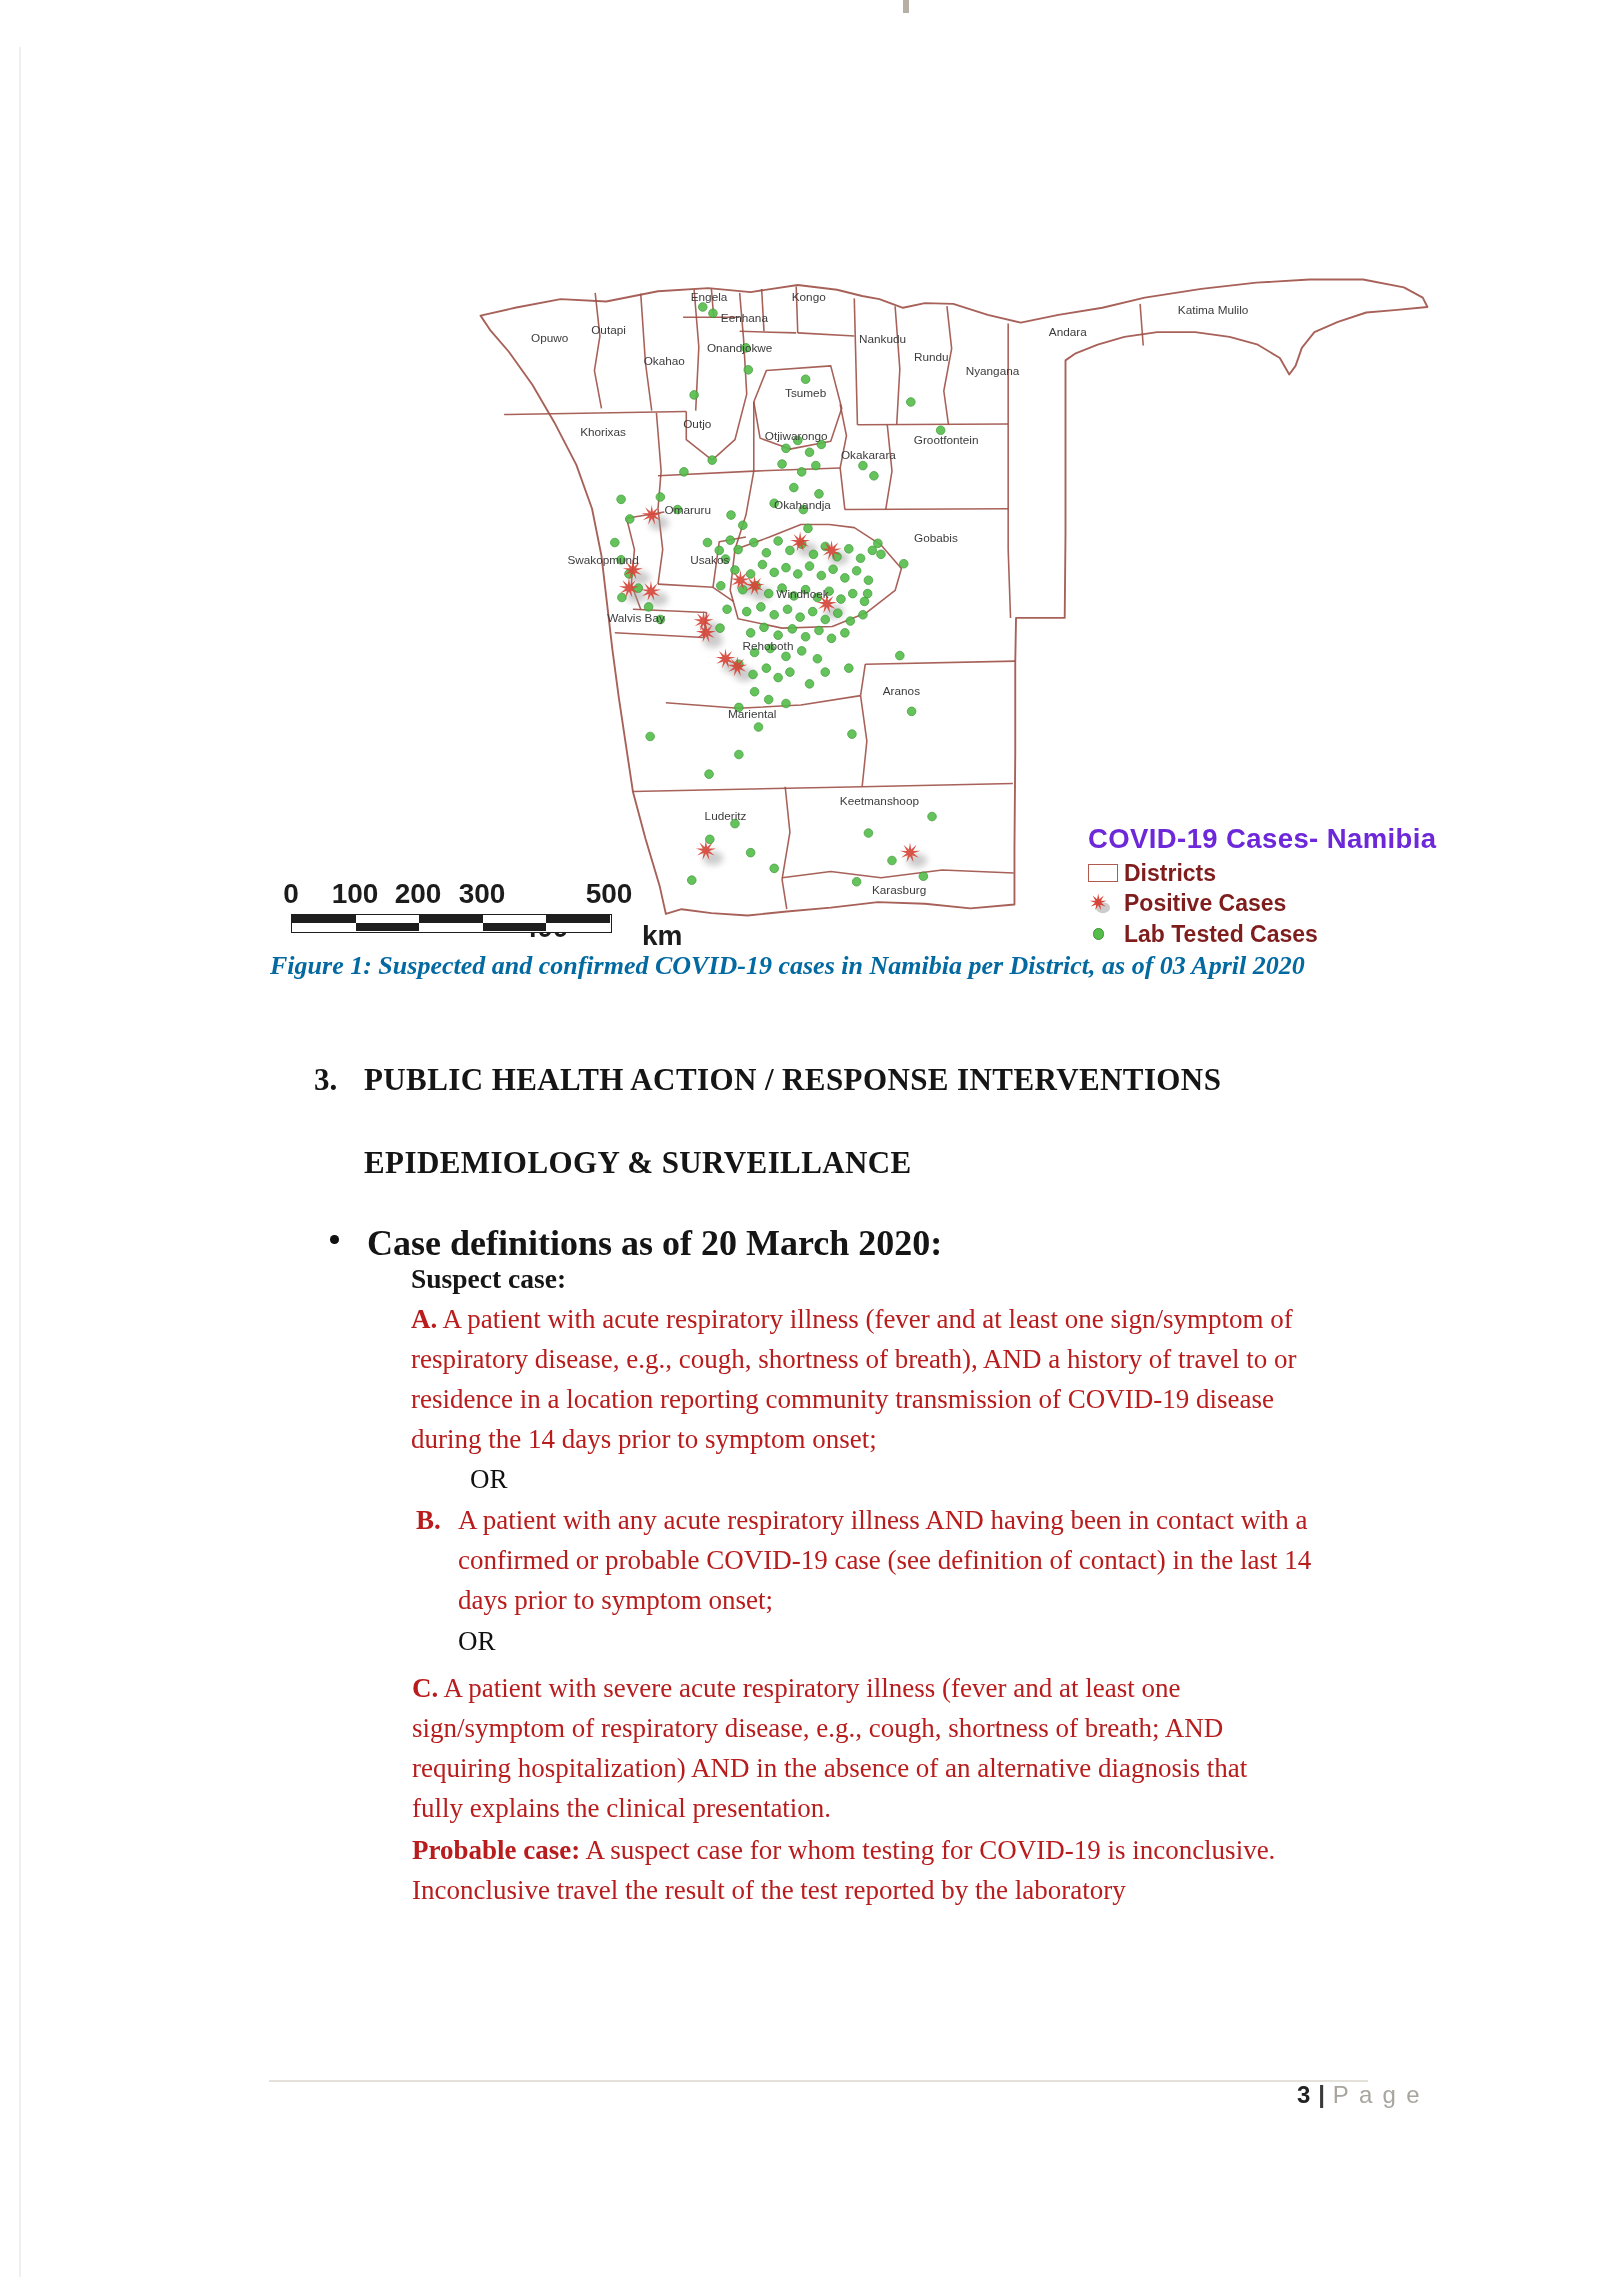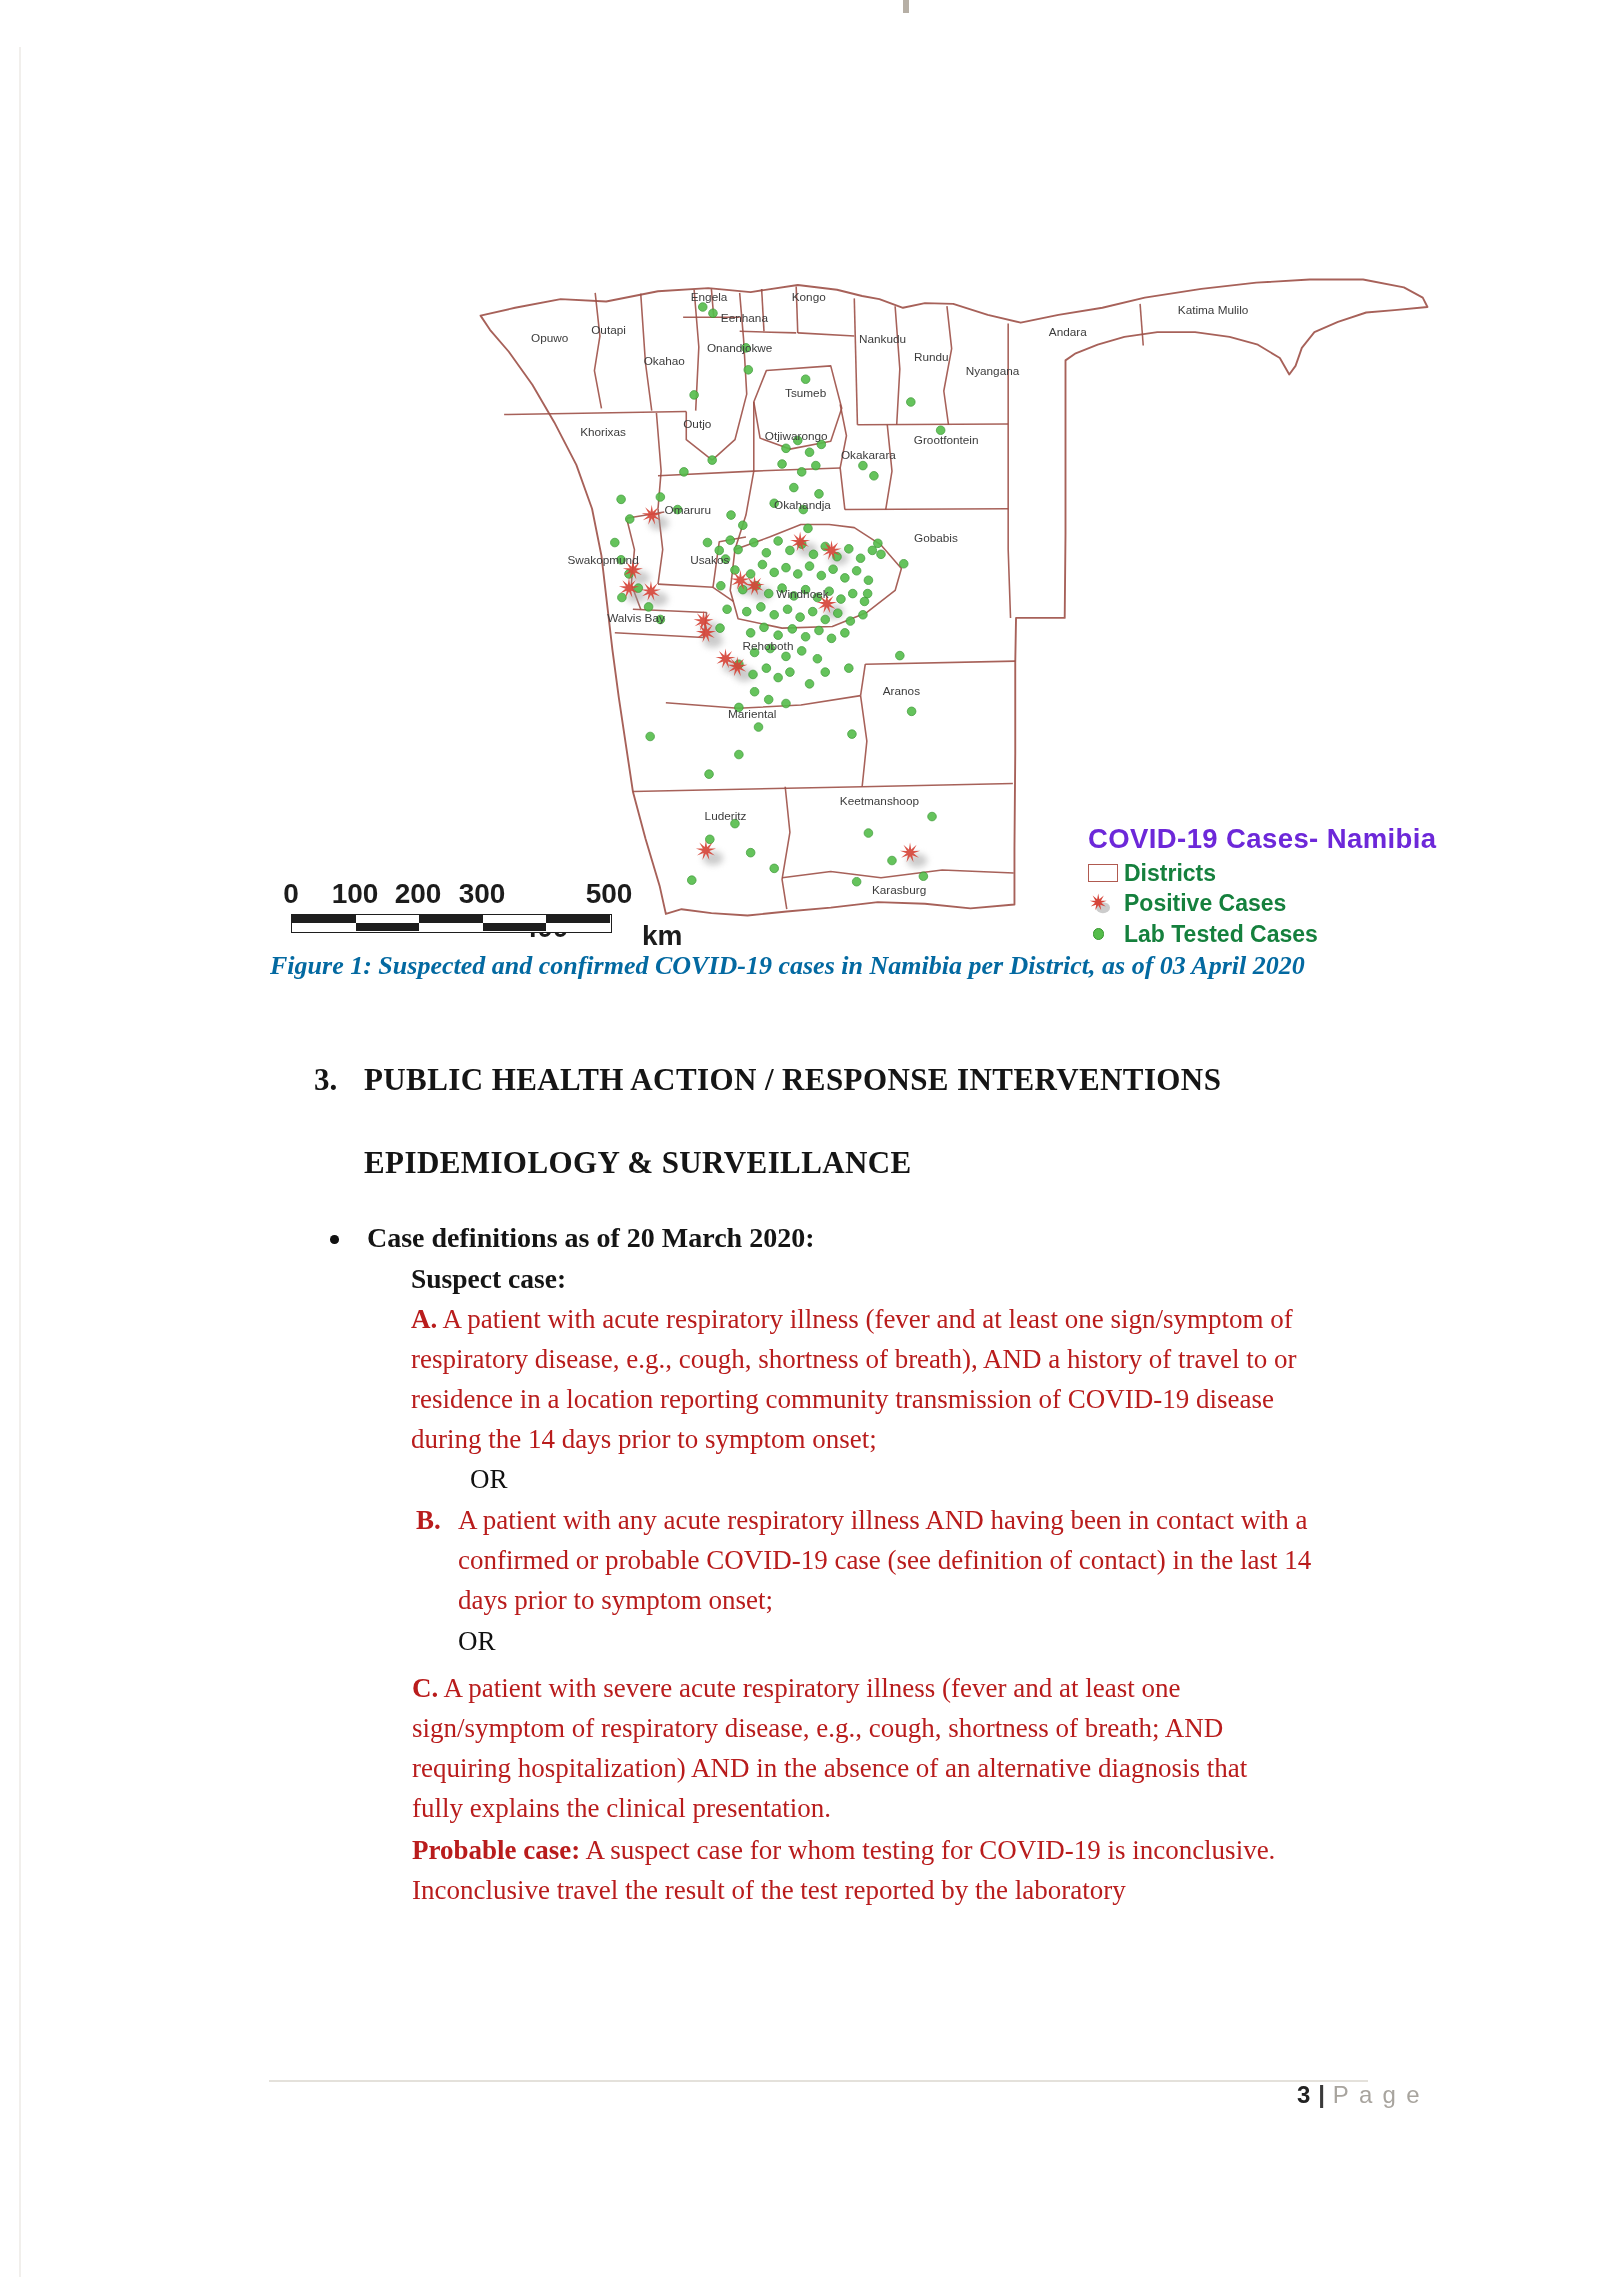--- a/index.html
+++ b/index.html
@@ -19,30 +19,30 @@
   .scalebar .tick{position:absolute;top:0;transform:translateX(-50%);font-family:"Liberation Sans", sans-serif;
     font-weight:bold;font-size:28px;color:#1c1c1c;}
   .scalebar .unit{position:absolute;top:0;font-family:"Liberation Sans", sans-serif;font-weight:bold;font-size:28px;color:#1c1c1c;margin-top:42px;}
   .scalebar .bar{position:absolute;left:0;top:36px;width:319px;height:16.5px;border:1.6px solid #1e1e1e;background:#fff;}
   .scalebar .cell{position:absolute;height:7.9px;width:64px;}
   
   .legend{position:absolute;left:1088px;top:823px;width:377px;font-family:"Liberation Sans", sans-serif;}
   .legend-title{font-weight:bold;font-size:27.5px;color:#6d28d9;letter-spacing:0.4px;}
   .legend-row{display:flex;align-items:center;margin-top:5.5px;height:25px;}
   .legend-sym{width:36px;display:flex;align-items:center;justify-content:flex-start;}
-  .legend-label{font-weight:bold;font-size:23px;color:#15803d;}
+  .legend-label{font-weight:bold;font-size:23px;color:#7f1d1d;}
   .sym-district{width:28px;height:15.7px;border:1.6px solid #b05a50;background:#fff;}
   .sym-dot{width:9.4px;height:9.4px;border-radius:50%;background:#55bd4b;border:0.8px solid #35962e;margin-left:4.7px;}
   
   .caption{position:absolute;left:270px;top:951px;width:1178px;font-size:26px;font-weight:bold;font-style:italic;color:#0369a1;}
   .h-number{position:absolute;left:314px;top:1062px;font-size:31px;font-weight:bold;}
   .h-title{position:absolute;left:364px;top:1062px;font-size:31px;font-weight:bold;letter-spacing:0.4px;}
   .h-sub{position:absolute;left:364px;top:1145px;font-size:31px;font-weight:bold;letter-spacing:0.4px;}
   .bullet-dot{position:absolute;left:330px;top:1235px;width:8.6px;height:8.6px;border-radius:50%;background:#111;}
-  .bullet-text{position:absolute;left:367px;top:1222px;font-size:28px;font-weight:bold;}
+  .bullet-text{position:absolute;left:367px;top:1222px;font-size:36px;font-weight:bold;}
   .suspect-label{position:absolute;left:411px;top:1263px;font-size:27.5px;font-weight:bold;}
   .bodyline{position:absolute;font-size:27px;color:#b91c1c;white-space:nowrap;}
   .or-line{position:absolute;font-size:27px;color:#111;}
   
   .footer{position:absolute;left:1297px;top:2081px;font-family:"Liberation Sans", sans-serif;font-size:24px;white-space:nowrap;}
   .footer .num{font-weight:bold;color:#222;}
   .footer .sep{color:#3a3a3a;margin:0 7.9px;font-weight:bold;}
   .footer .word{color:#a8a49e;letter-spacing:10.2px;}
 </style>
 </head>

